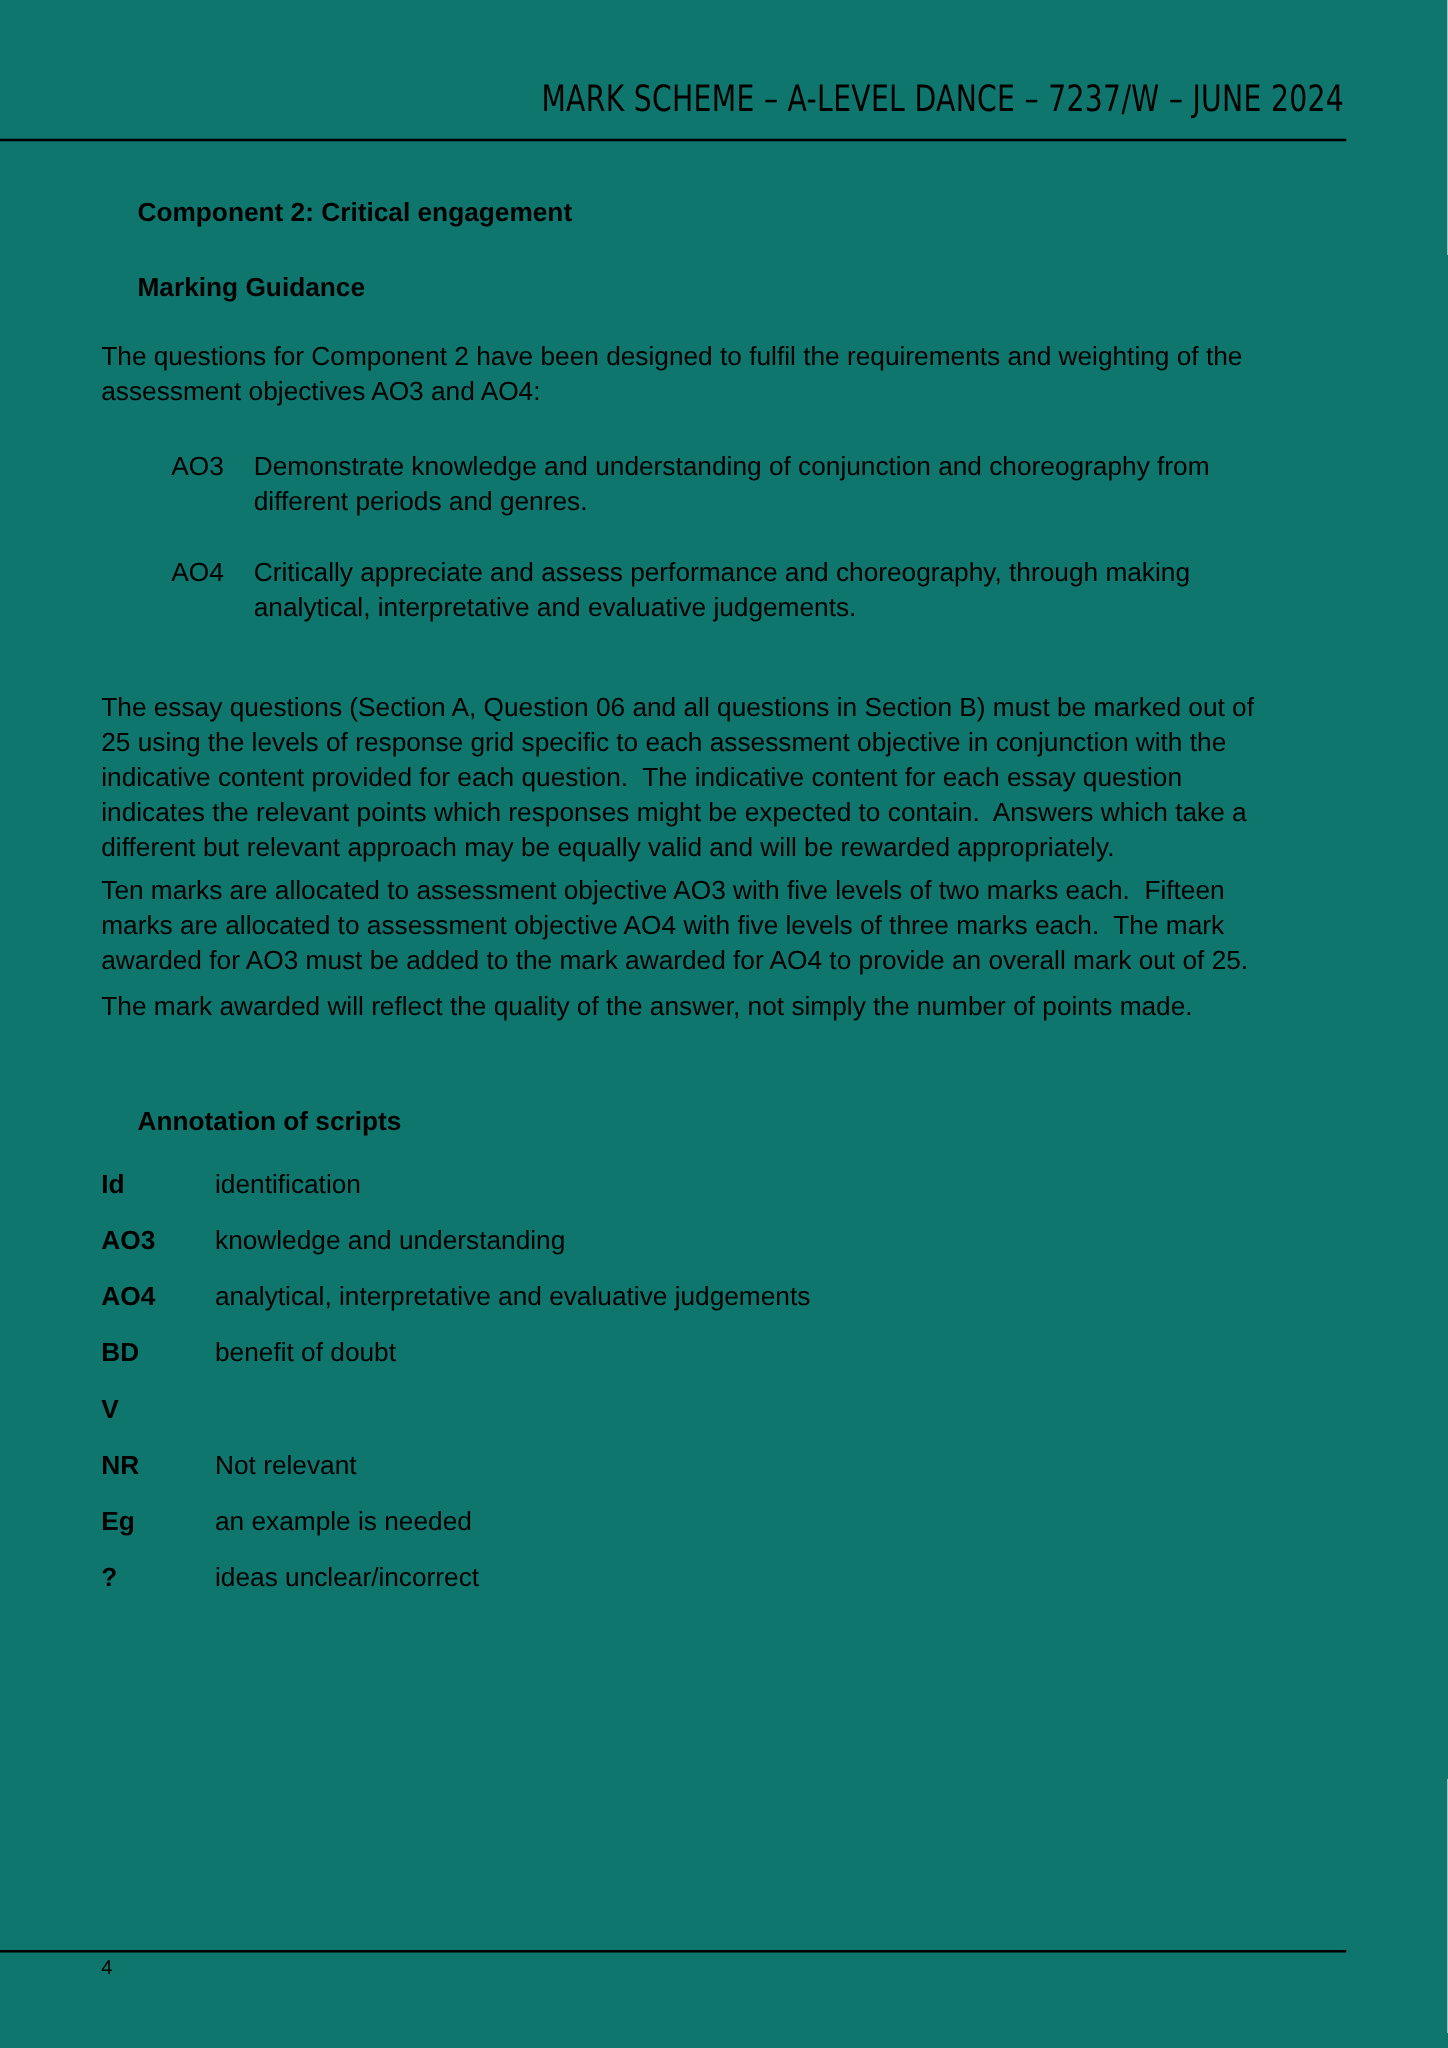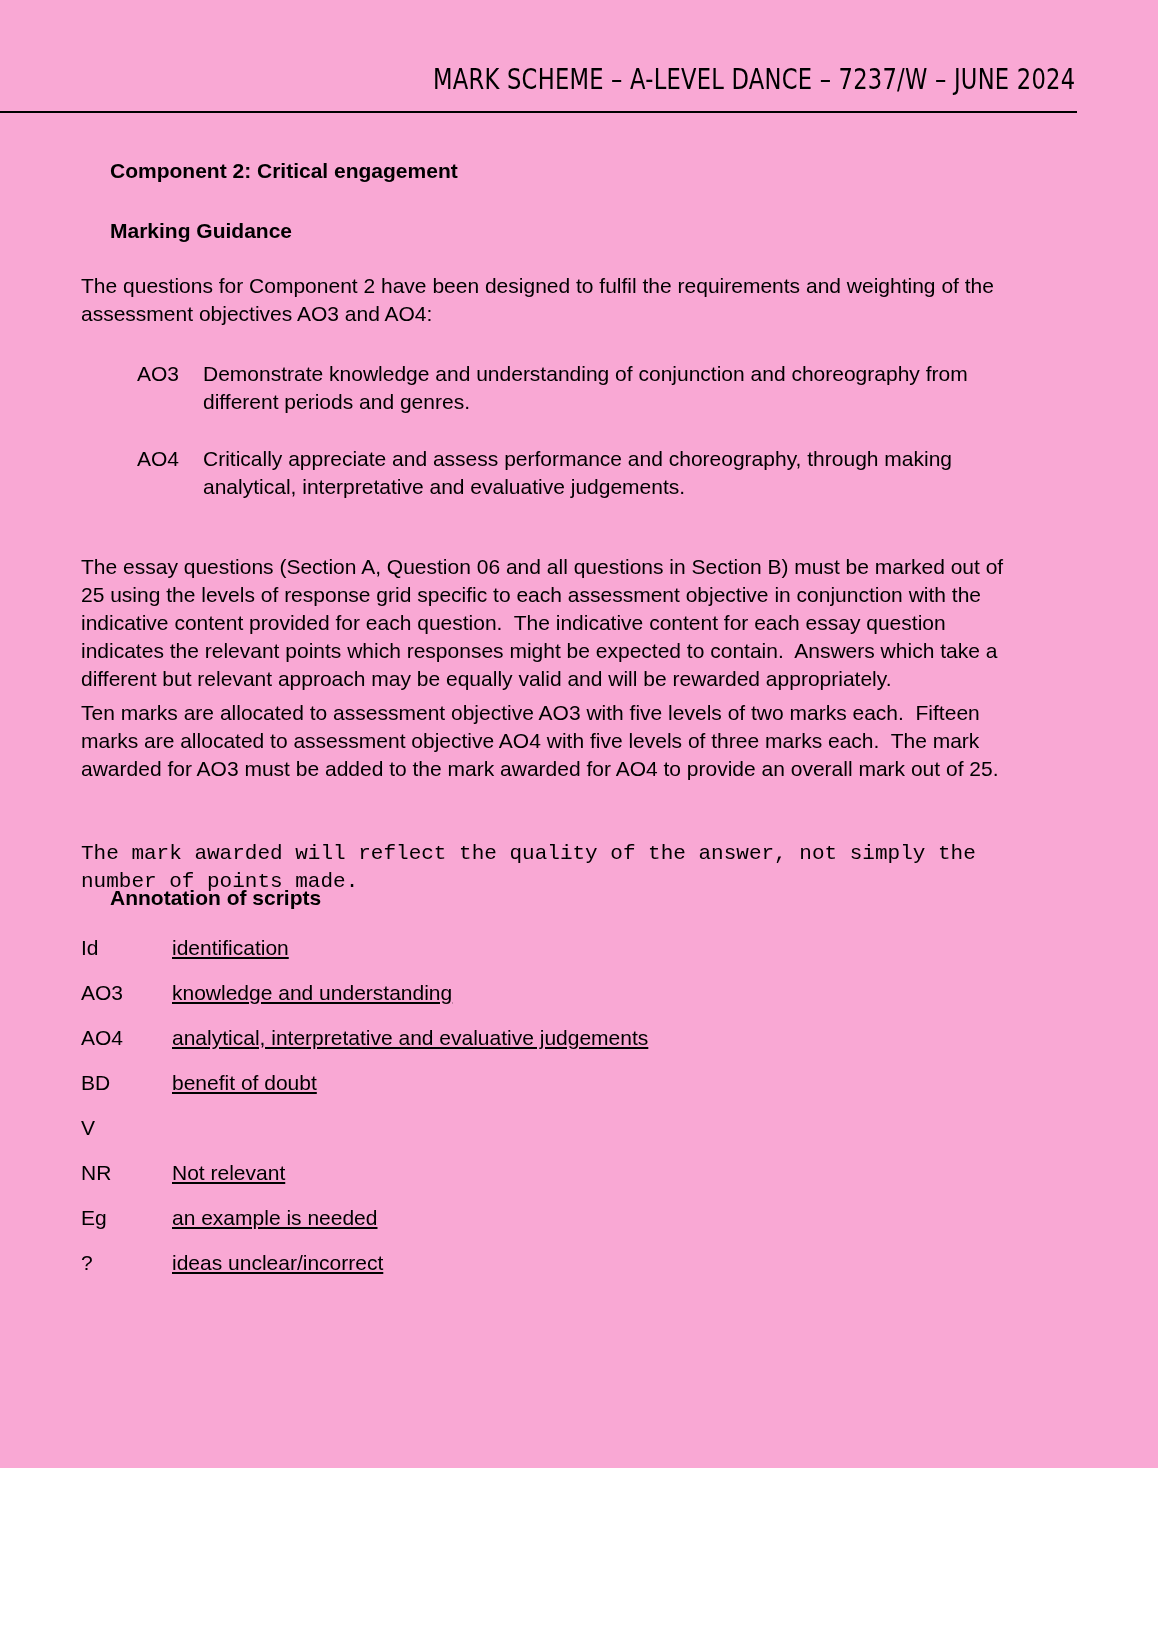--- a/index.html
+++ b/index.html
@@ -3,22 +3,22 @@
 <meta charset="utf-8">
 <style>
   html, body {
     margin: 0;
     padding: 0;
     background: #ffffff;
   }
   .page {
     position: relative;
     width: 1158px;
-    height: 1468px;
-    background: #f9a8d4;
+    height: 1638px;
+    background: #0f766e;
     color: #000000;
     font-family: "Liberation Sans", sans-serif;
     overflow: hidden;
   }
   
   .header-title {
     position: absolute;
     top: 64px;
     right: 83px;
     font-family: "DejaVu Sans", sans-serif;
@@ -47,21 +47,21 @@
     line-height: 28px;
     white-space: pre-wrap;
   }
   .bold { font-weight: bold; margin-left: 29px; }
 
   .h1 { top: 157px; }
   .h2 { top: 217px; }
   .p-intro   { top: 272px; width: 950px; }
   .p-essay   { top: 553px; width: 950px; }
   .p-marks   { top: 699px; width: 950px; }
-  .p-quality { top: 840px; width: 950px; font-family: Liberation Mono, monospace; }
+  .p-quality { top: 792px; width: 950px; }
   .h3 { top: 884px; }
 
   
   .objective {
     position: absolute;
     left: 137px;
     width: 890px;
     display: flex;
     font-size: 21px;
     line-height: 28px;
@@ -76,22 +76,22 @@
     position: absolute;
     left: 81px;
     top: 934px;
     display: flex;
     flex-direction: column;
     gap: 17px;
     font-size: 21px;
     line-height: 28px;
   }
   .annotation-row { display: flex; }
-  .annotation-row .code { width: 91px; flex: 0 0 91px; }
-  .annotation-row .meaning { flex: 1; text-decoration: underline; }
+  .annotation-row .code { width: 91px; flex: 0 0 91px; font-weight: bold; }
+  .annotation-row .meaning { flex: 1; }
 
   
   .page-number {
     position: absolute;
     left: 81px;
     top: 1564px;
     font-size: 16px;
     line-height: 22px;
   }
 </style>

